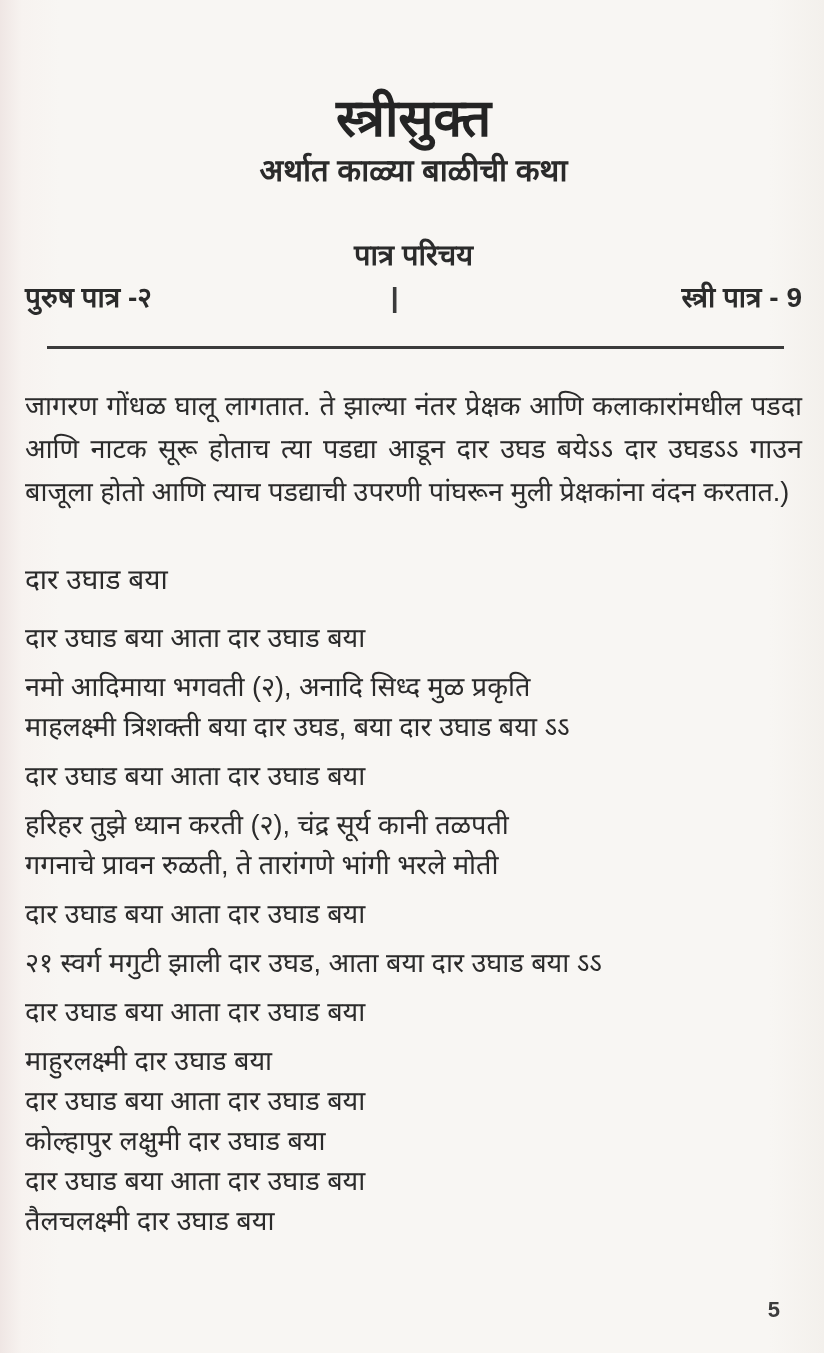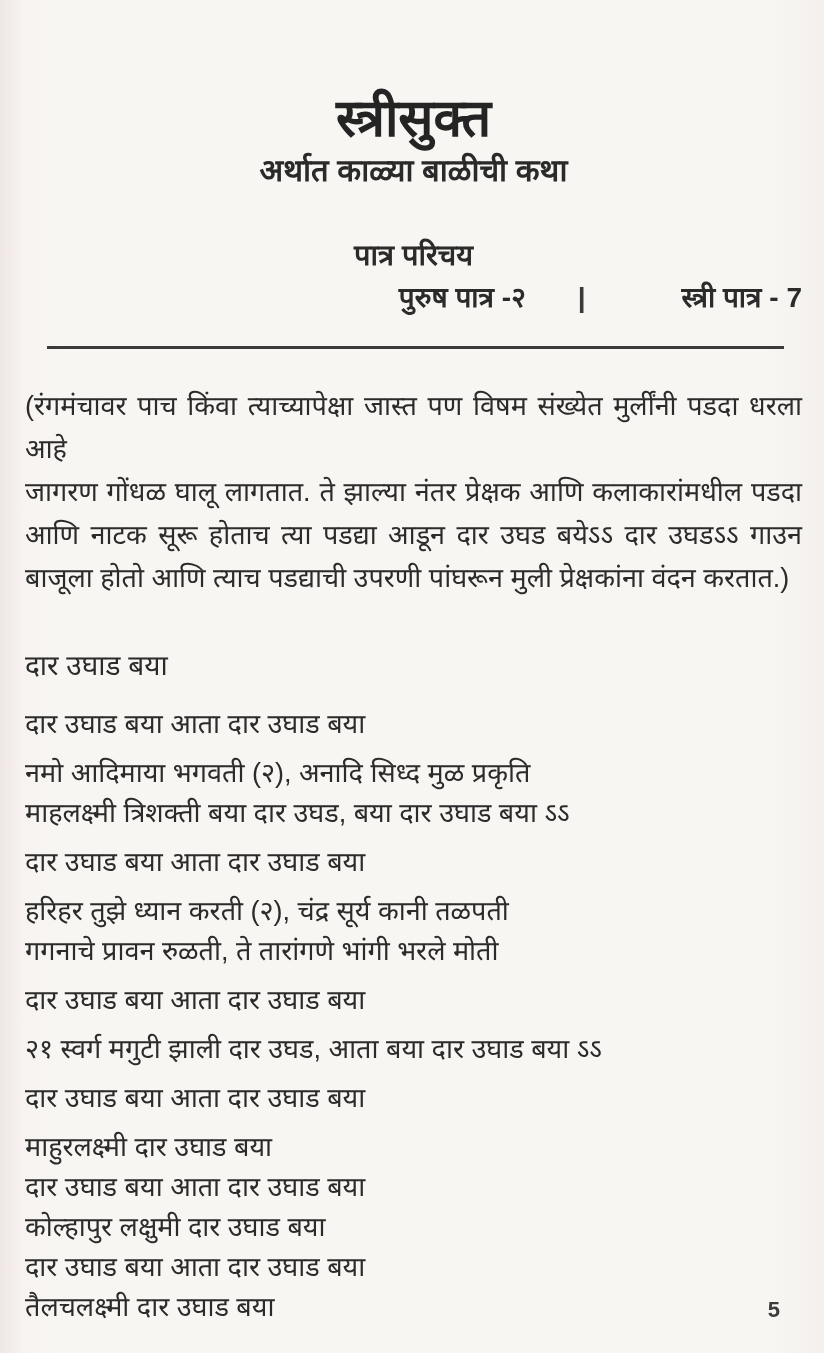--- a/index.html
+++ b/index.html
@@ -41,21 +41,21 @@
     text-align: center;
   }
   .cast-heading {
     font-size: 29px;
     line-height: 38px;
     font-weight: 700;
   }
   .cast-row {
     margin-top: 6px;
     display: flex;
-    justify-content: flex-end;
+    justify-content: space-between;
     align-items: baseline;
     font-size: 28px;
     line-height: 36px;
     font-weight: 600;
   }
   .cast-male   { margin-right: 52px; }
   .cast-sep    { margin-right: 96px; color: #3a3a3a; }
   .rule {
     margin: 30px 18px 0 22px;
     border: none;
@@ -109,28 +109,27 @@
     <div class="title-block">
       <div class="page-title">स्त्रीसुक्त</div>
       <div class="page-subtitle">अर्थात काळ्या बाळीची कथा</div>
     </div>
 
     <div class="cast-block">
       <div class="cast-heading">पात्र परिचय</div>
       <div class="cast-row">
         <span class="cast-male">पुरुष पात्र -२</span>
         <span class="cast-sep">|</span>
-        <span class="cast-female">स्त्री पात्र - 7</span>
+        <span class="cast-female">स्त्री पात्र - 9</span>
       </div>
     </div>
 
     <hr class="rule">
 
     <div class="stage-direction">
-      <div class="sd-line">(रंगमंचावर पाच किंवा त्याच्यापेक्षा जास्त पण विषम संख्येत मुर्लींनी पडदा धरला आहे</div>
       <div class="sd-line">जागरण गोंधळ घालू लागतात. ते झाल्या नंतर प्रेक्षक आणि कलाकारांमधील पडदा</div>
       <div class="sd-line">आणि नाटक सूरू होताच त्या पडद्या आडून दार उघड बयेऽऽ दार उघडऽऽ गाउन</div>
       <div class="sd-line last">बाजूला होतो आणि त्याच पडद्याची उपरणी पांघरून मुली प्रेक्षकांना वंदन करतात.)</div>
     </div>
 
     <div class="song">
       <div class="song-title">दार उघाड बया</div>
 
       <div class="song-line gap-after">दार उघाड बया आता दार उघाड बया</div>
 

